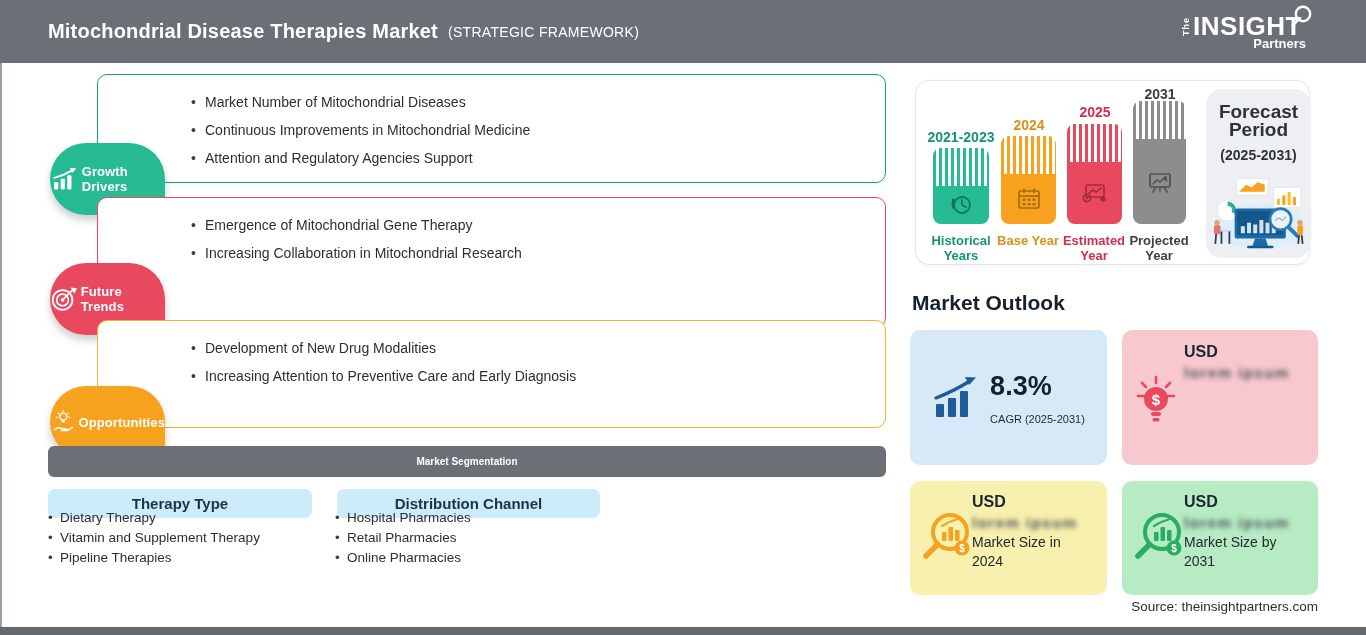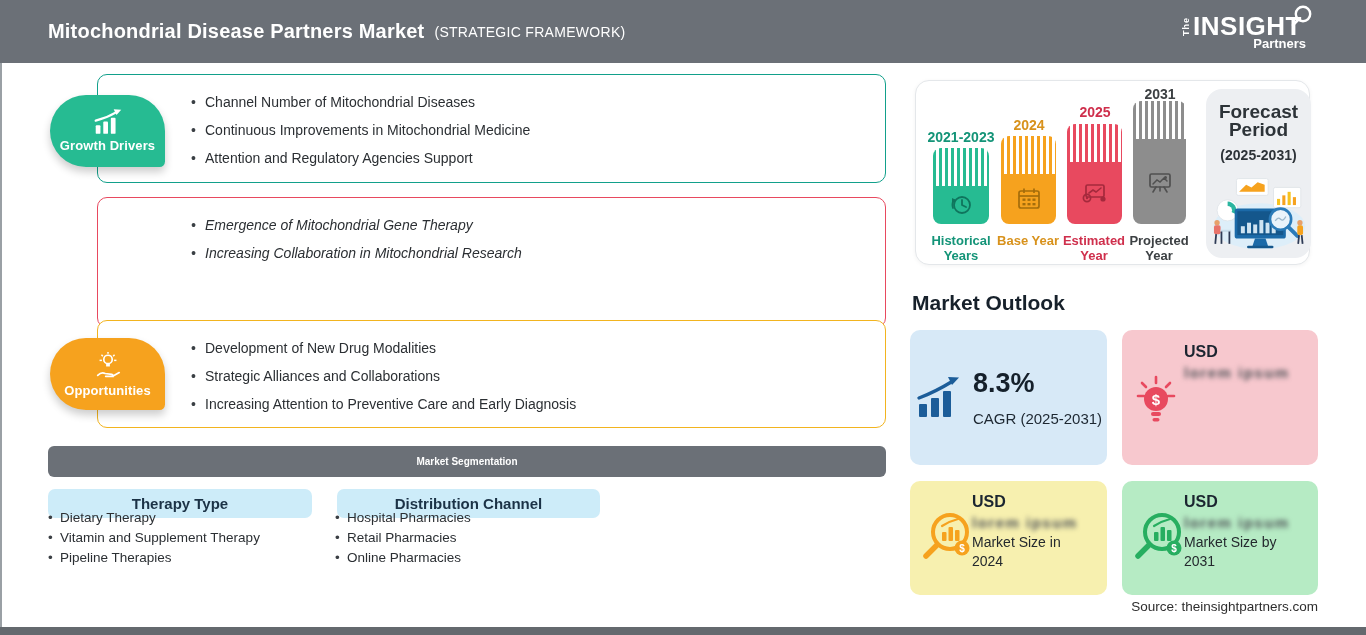--- a/index.html
+++ b/index.html
@@ -19,21 +19,21 @@
   .logo-partners { font-size:13px; font-weight:700; margin-top:-3px; padding-right:2px; }
 
   .left-line { position:absolute; left:0; top:63px; width:2px; height:564px; background:#9aa0a5; }
   .footer-bar { position:absolute; left:0; bottom:0; width:1366px; height:8px; background:#64696e; }
 
   
   .dbox { position:absolute; left:97px; width:789px; height:109px; background:#fff; border-radius:10px; }
   .dbox ul { list-style:none; padding:13px 0 0 93px; }
   .dbox li { position:relative; font-size:14px; color:#2b2f33; line-height:28px; padding-left:14px; }
   .dbox li::before { content:"•"; position:absolute; left:0; top:0; color:#3a3f44; }
-  .badge { position:absolute; left:50px; width:115px; height:72px; border-radius:40px 40px 6px 40px; display:flex; flex-direction:column; align-items:center; justify-content:center; gap:2px; box-shadow:0 5px 9px rgba(0,0,0,.20); }
+  .badge { position:absolute; left:50px; width:115px; height:72px; border-radius:40px 40px 6px 40px; display:flex; align-items:center; justify-content:center; gap:2px; box-shadow:0 5px 9px rgba(0,0,0,.20);margin-top:48px; }
   .badge-label { color:#fff; font-size:13px; font-weight:700; letter-spacing:.1px; }
 
   
   .seg-bar { position:absolute; left:48px; top:446px; width:838px; height:31px; background:var(--seg-bg,#6b7077); border-radius:6px; display:flex; align-items:center; justify-content:center; color:#fff; font-size:10px; font-weight:700; }
   .seg-pill { position:absolute; top:489px; height:29px; background:var(--pill-bg,#cdecf9); border-radius:7px; display:flex; align-items:center; justify-content:center; font-size:15px; font-weight:700; color:#1b3246; }
   .seg-list { position:absolute; top:508px; list-style:none; }
   .seg-list li { position:relative; font-size:13.5px; color:#2b2f33; line-height:20px; padding-left:12px; }
   .seg-list li::before { content:"•"; position:absolute; left:0; top:0; color:#3a3f44; }
 
   
@@ -50,81 +50,90 @@
   .forecast-illus { position:absolute; left:4px; bottom:5px; }
 
   
   .mo-title { position:absolute; left:912px; top:291px; font-size:21px; font-weight:700; color:#17212b; }
   .mo-card { position:absolute; border-radius:10px; }
   .mo-blue { left:910px; top:330px; width:197px; height:135px; background:var(--card-blue,#d7e9f7); display:flex; align-items:center; justify-content:center; gap:12px; }
   .mo-pink { left:1122px; top:330px; width:196px; height:135px; background:var(--card-pink,#f7c8ce); }
   .mo-yellow { left:910px; top:481px; width:197px; height:114px; background:var(--card-yellow,#f7f0af); }
   .mo-green { left:1122px; top:481px; width:196px; height:114px; background:var(--card-green,#b6ebc4); }
   .mo-big { font-size:27px; font-weight:800; color:#15202b; line-height:30px; }
-  .mo-cagr { font-size:15px; color:#1d2731; margin-top:12px; }
+  .mo-cagr { font-size:11px; color:#1d2731; margin-top:12px; }
   .mo-icon { position:absolute; }
   .mo-text { position:absolute; }
   .mo-usd { font-size:16px; font-weight:800; color:#1b2530; }
   .blur { display:inline-block; filter:blur(2.6px); font-size:15px; font-weight:700; letter-spacing:1.5px; color:#4d5156; margin:3px 0 2px; }
   .mo-label { font-size:14px; color:#24292e; line-height:19px; }
 
   .source { position:absolute; right:48px; top:599px; font-size:13.5px; color:#2e2e2e; }
 </style>
 </head>
 <body>
 
 <div class="page">
 
   <div class="header">
-    <span class="header-title">Mitochondrial Disease Partners Market</span>
+    <span class="header-title">Mitochondrial Disease Therapies Market</span>
     <span class="header-sub">(STRATEGIC FRAMEWORK)</span>
     <div class="logo">
       <span class="logo-the">The</span>
       <div class="logo-right">
         <span class="logo-insight">
           <span>INSIGHT</span>
           <svg class="logo-lens" width="26" height="26" viewBox="0 0 26 26">
             <circle cx="13" cy="10" r="7.2" fill="none" stroke="#ffffff" stroke-width="2.4"></circle>
             <line x1="8.5" y1="15.5" x2="3" y2="21" stroke="#ffffff" stroke-width="2.6" stroke-linecap="round"></line>
           </svg>
         </span>
         <span class="logo-partners">Partners</span>
       </div>
     </div>
   </div>
 
   <div class="dbox" style="top:74px; border:1.5px solid var(--teal-border,#12a08b);">
     <ul>
-      <li>Channel Number of Mitochondrial Diseases</li>
+      <li>Market Number of Mitochondrial Diseases</li>
       <li>Continuous Improvements in Mitochondrial Medicine</li>
       <li>Attention and Regulatory Agencies Support</li>
     </ul>
   </div>
   <div class="badge" style="top:95px; background:var(--teal,#26bb92);">
     <svg width="34" height="27" viewBox="0 0 36 28">
       <rect x="5" y="17" width="5" height="9" rx="1" fill="#fff"></rect>
       <rect x="13" y="13" width="5" height="13" rx="1" fill="#fff"></rect>
       <rect x="21" y="9" width="5" height="17" rx="1" fill="#fff"></rect>
       <path d="M5 12 Q 17 9 27 3" stroke="#fff" stroke-width="2.4" fill="none" stroke-linecap="round"></path>
       <polygon points="24,0 32,0.5 27,6" fill="#fff"></polygon>
     </svg>
     <span class="badge-label">Growth Drivers</span>
   </div>
 
-  <div class="dbox" style="top:197px; height:131px; border:1.5px solid var(--red,#e8495f);font-style:italic;">
+  <div class="dbox" style="top:197px; height:131px; border:1.5px solid var(--red,#e8495f);">
     <ul>
       <li>Emergence of Mitochondrial Gene Therapy</li>
       <li>Increasing Collaboration in Mitochondrial Research</li>
     </ul>
   </div>
+  <div class="badge" style="top:215px; background:var(--red,#e8495f);">
+    <svg width="30" height="29" viewBox="0 0 32 31">
+      <circle cx="14" cy="16" r="11" fill="none" stroke="#fff" stroke-width="2"></circle>
+      <circle cx="14" cy="16" r="6.5" fill="none" stroke="#fff" stroke-width="1.8"></circle>
+      <circle cx="14" cy="16" r="2" fill="#fff"></circle>
+      <line x1="14" y1="16" x2="25" y2="5" stroke="#fff" stroke-width="2" stroke-linecap="round"></line>
+      <polygon points="23,2 30,3 27,9" fill="#fff"></polygon>
+    </svg>
+    <span class="badge-label">Future Trends</span>
+  </div>
 
   <div class="dbox" style="top:320px; height:108px; border:1.5px solid var(--orange-border,#f2b41f);">
     <ul>
       <li>Development of New Drug Modalities</li>
-      <li>Strategic Alliances and Collaborations</li>
       <li>Increasing Attention to Preventive Care and Early Diagnosis</li>
     </ul>
   </div>
   <div class="badge" style="top:338px; background:var(--orange,#f6a21e);">
     <svg width="32" height="30" viewBox="0 0 34 32">
       <circle cx="17" cy="9" r="4.5" fill="none" stroke="#fff" stroke-width="1.8"></circle>
       <rect x="15" y="13.5" width="4" height="3" fill="#fff"></rect>
       <line x1="17" y1="1" x2="17" y2="3" stroke="#fff" stroke-width="1.6"></line>
       <line x1="10" y1="4" x2="11.5" y2="5.5" stroke="#fff" stroke-width="1.6"></line>
       <line x1="24" y1="4" x2="22.5" y2="5.5" stroke="#fff" stroke-width="1.6"></line>

